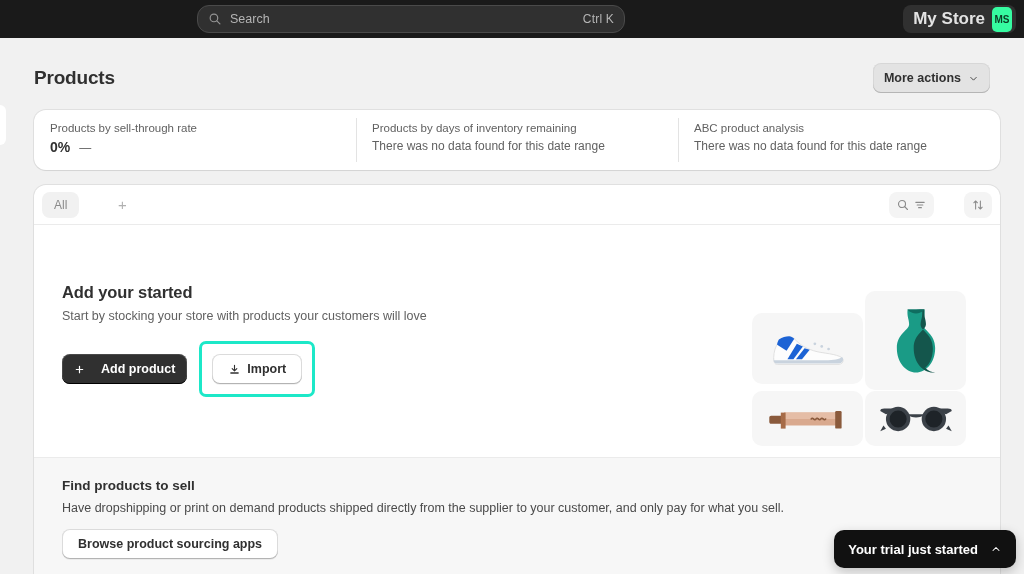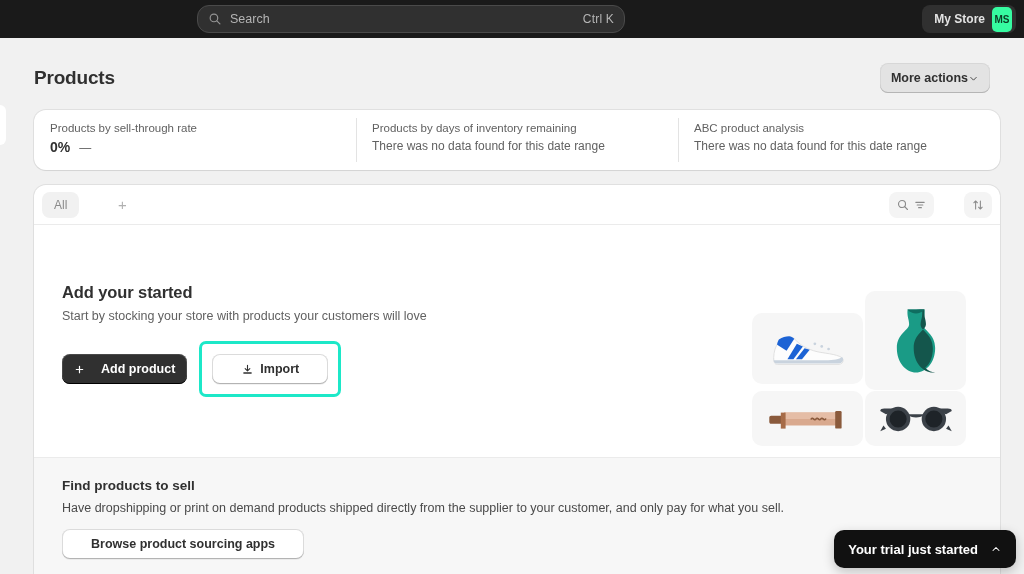--- a/index.html
+++ b/index.html
@@ -29,42 +29,42 @@
   .bell-btn {
     position: absolute; right: 74px; top: 5px; width: 28px; height: 28px;
     background: #303030; border-radius: 8px;
     display: flex; align-items: center; justify-content: center;
   }
   .store-chip {
     position: absolute; right: 8px; top: 5px; height: 28px;
     background: #303030; border-radius: 8px;
     display: flex; align-items: center; gap: 7px; padding: 0 4px 0 10px;
   }
-  .store-name { color: #e3e3e3; font-size: 12px; font-weight: 600; white-space: nowrap; }
+  .store-name { color: #e3e3e3; font-size: 17px; font-weight: 600; white-space: nowrap; }
   .store-avatar {
     width: 20px; height: 25px; border-radius: 5px; background: #36fba1;
     color: #0b3b25; font-size: 10px; font-weight: 700;
     display: flex; align-items: center; justify-content: center;
   }
 
   
   .nav-handle {
     position: absolute; left: -6px; top: 105px; width: 12px; height: 40px;
     background: #ffffff; border-radius: 6px;
   }
 
   
   .page-header {
     position: absolute; left: 34px; top: 60px; width: 956px; height: 36px;
     display: flex; align-items: center; justify-content: space-between;
   }
   .page-title { font-size: 19px; font-weight: 700; color: #303030; letter-spacing: -.2px; }
   .more-actions {
     height: 30px; background: #e3e3e3; border: none; border-radius: 8px;
-    padding: 0 11px; display: flex; align-items: center; gap: 0;
+    padding: 0 11px; display: flex; align-items: center; gap: 7px;
     font-size: 12.5px; font-weight: 600; color: #303030; cursor: pointer;
     font-family: "Liberation Sans", sans-serif;
     box-shadow: 0 -1px 0 0 #b5b5b5 inset, 0 0 0 1px rgba(0,0,0,.05) inset;
   }
 
   
   .metrics {
     position: absolute; left: 34px; top: 110px; width: 966px; height: 60px;
     background: #fff; border-radius: 12px;
     box-shadow: 0 0 0 1px rgba(0,0,0,.07), 0 1px 1px rgba(0,0,0,.05);
@@ -124,21 +124,21 @@
     font-family: "Liberation Sans", sans-serif;
     box-shadow: 0 -1px 0 0 #000 inset, 0 0 0 1px rgba(255,255,255,.12) inset;
   }
   .import-wrap {
     margin-left: 12px; padding: 10px;
     border: 3px solid #1ce8c8; border-radius: 7px;
     display: inline-flex;
   }
   .btn-secondary {
     height: 30px; background: #fff; border: none; border-radius: 8px;
-    padding: 0 29px; display: flex; align-items: center; gap: 6px;
+    padding: 0 16px; display: flex; align-items: center; gap: 6px;
     color: #303030; font-size: 12.5px; font-weight: 600; cursor: pointer;
     font-family: "Liberation Sans", sans-serif;
     box-shadow: 0 -1px 0 0 rgba(0,0,0,.18) inset, 0 0 0 1px rgba(0,0,0,.14) inset, 0 1px 0 rgba(0,0,0,.05);
   }
 
   
   .illus { position: absolute; right: 34px; top: 66px; width: 222px; height: 160px; }
   .ill-tile {
     position: absolute; background: #f6f6f6; border-radius: 10px;
     display: flex; align-items: center; justify-content: center;

